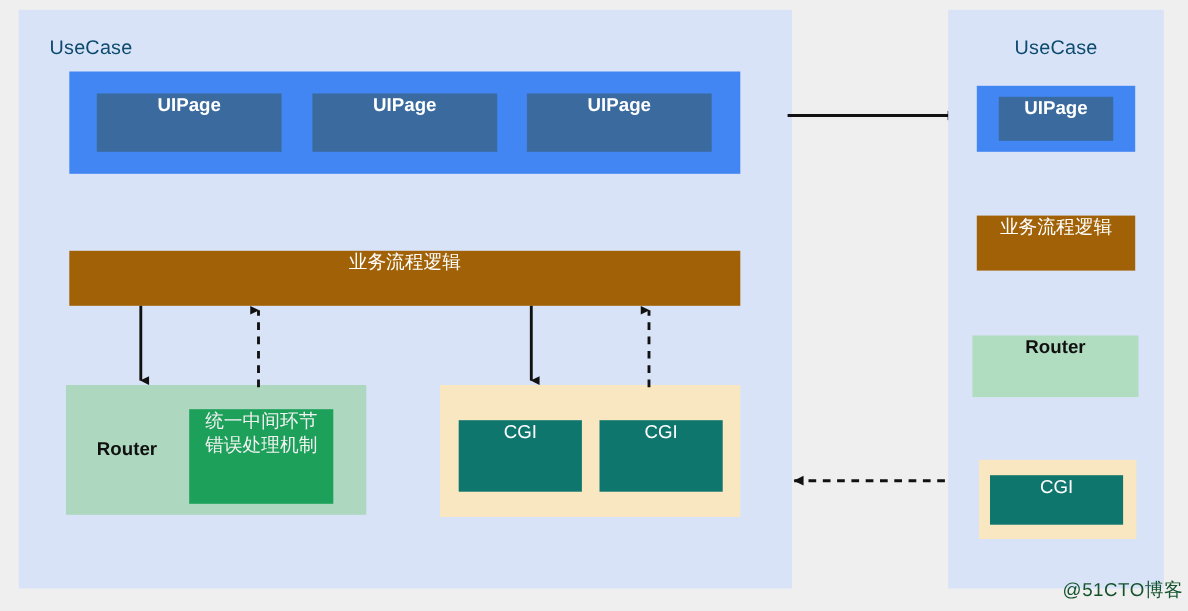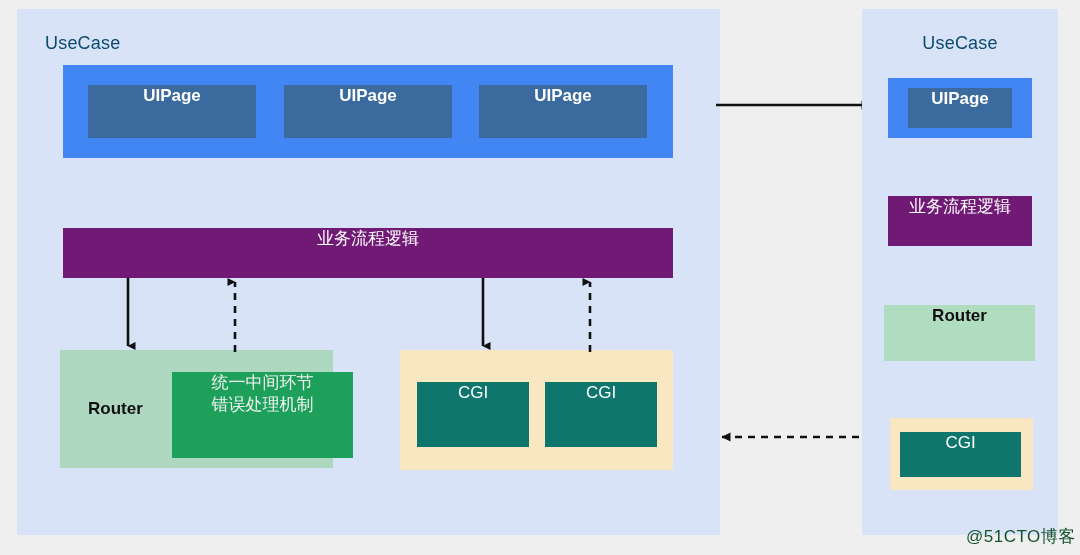--- a/index.html
+++ b/index.html
@@ -53,21 +53,21 @@
     font-size: 17px;
     line-height: 1.28;
     white-space: pre-line;
     text-align: center;
   }
 
   .blue-outer  { background: #4286f4; }
   .blue-inner  { background: #3a6a9e; }
   .blue-inner .box-label { color: #ffffff; font-weight: bold; }
 
-  .red-box     { background: #701a75; }
+  .red-box     { background: #a16207; }
   .red-box .box-label { color: #ffffff; font-weight: normal; }
 
   .green-outer { background: #add8bf; }
   .green-inner { background: #1ca05a; }
   .green-inner .box-label { color: #f2f2f2; font-weight: normal; }
 
   .yellow-outer { background: #f8e7c0; }
   .yellow-inner { background: #0f766e; }
   .yellow-inner .box-label { color: #ffffff; font-weight: normal; }
 
@@ -87,21 +87,21 @@
 
   
   #ui-strip      { left: 63px;  top: 65px;  width: 610px; height: 93px; }
   #uipage-1      { left: 88px;  top: 85px;  width: 168px; height: 53px; }
   #uipage-2      { left: 284px; top: 85px;  width: 168px; height: 53px; }
   #uipage-3      { left: 479px; top: 85px;  width: 168px; height: 53px; }
 
   #biz-logic     { left: 63px;  top: 228px; width: 610px; height: 50px; }
 
   #router-group  { left: 60px;  top: 350px; width: 273px; height: 118px; }
-  #router-inner  { left: 172px; top: 372px; width: 181px; height: 86px; }
+  #router-inner  { left: 172px; top: 372px; width: 131px; height: 86px; }
 
   #cgi-group     { left: 400px; top: 350px; width: 273px; height: 120px; }
   #cgi-1         { left: 417px; top: 382px; width: 112px; height: 65px; }
   #cgi-2         { left: 545px; top: 382px; width: 112px; height: 65px; }
 
   
   #r-ui-strip    { left: 888px; top: 78px;  width: 144px; height: 60px; }
   #r-uipage      { left: 908px; top: 88px;  width: 104px; height: 40px; }
   #r-biz-logic   { left: 888px; top: 196px; width: 144px; height: 50px; }
   #r-router      { left: 884px; top: 305px; width: 151px; height: 56px; }

